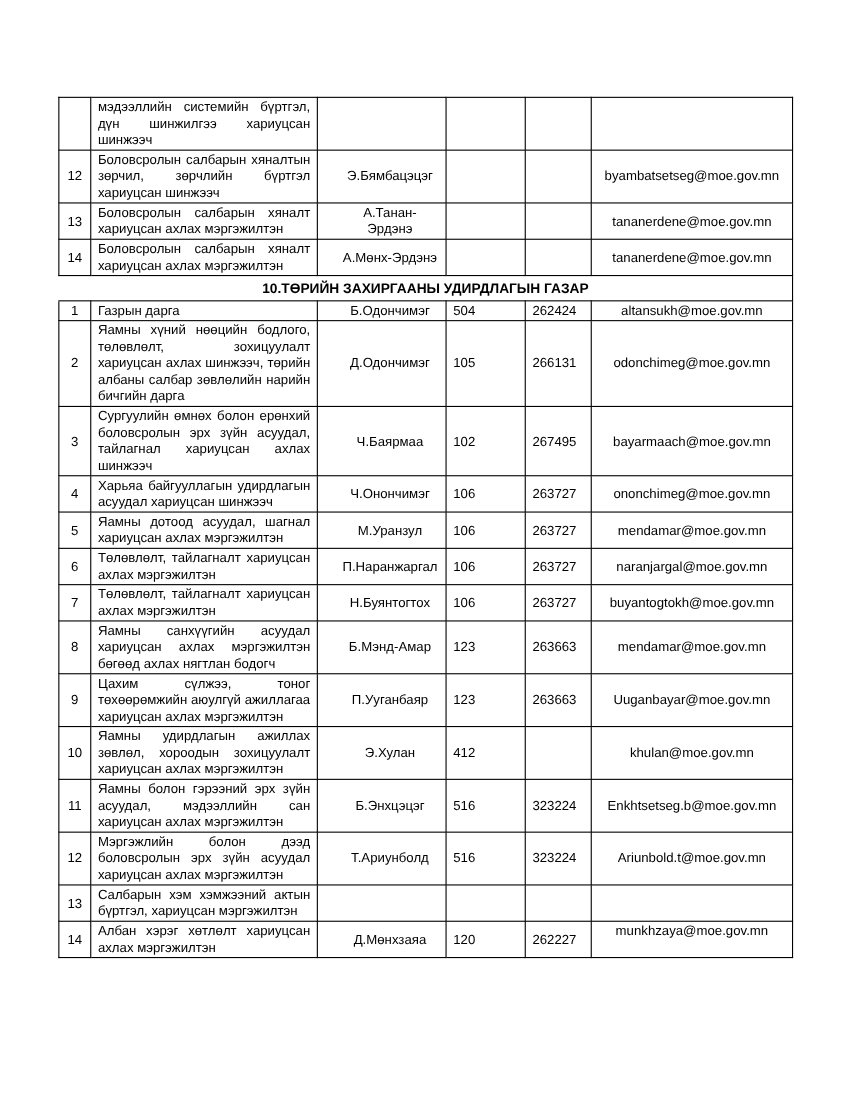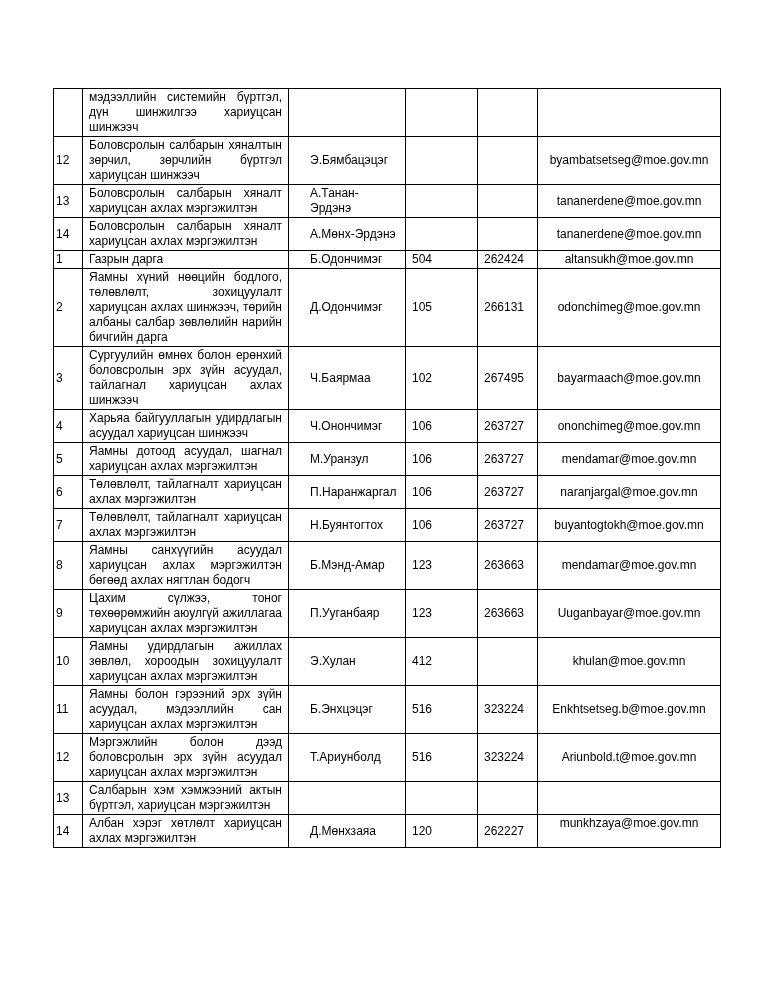--- a/index.html
+++ b/index.html
@@ -32,28 +32,29 @@
     font-size: 12px;
     line-height: 15px;
   }
   td {
     border: 1px solid #000000;
     padding: 1px 6px;
     vertical-align: middle;
     overflow: hidden;
   }
   td.no {
+    text-align: center;
     padding: 1px 2px;
   }
   td.pos {
     text-align: justify;
     margin-top: 27px;
   }
   td.name {
-    text-align: left;
+    text-align: center;
     padding-left: 21px;
   }
   td.ext, td.phone {
     text-align: left;
   }
   td.email {
     text-align: center;
     padding: 1px 9px;
     overflow-wrap: break-word;
     word-wrap: break-word;
@@ -111,20 +112,23 @@
       </tr>
       <tr>
         <td class="no">14</td>
         <td class="pos">Боловсролын салбарын хяналт хариуцсан ахлах мэргэжилтэн</td>
         <td class="name">А.Мөнх-Эрдэнэ</td>
         <td class="ext"></td>
         <td class="phone"></td>
         <td class="email">tananerdene@moe.gov.mn</td>
       </tr>
 
+      <tr class="section-row">
+        <td class="section-title" colspan="6">10.ТӨРИЙН ЗАХИРГААНЫ УДИРДЛАГЫН ГАЗАР</td>
+      </tr>
 
       <tr>
         <td class="no">1</td>
         <td class="pos">Газрын дарга</td>
         <td class="name">Б.Одончимэг</td>
         <td class="ext">504</td>
         <td class="phone">262424</td>
         <td class="email">altansukh@moe.gov.mn</td>
       </tr>
       <tr>

